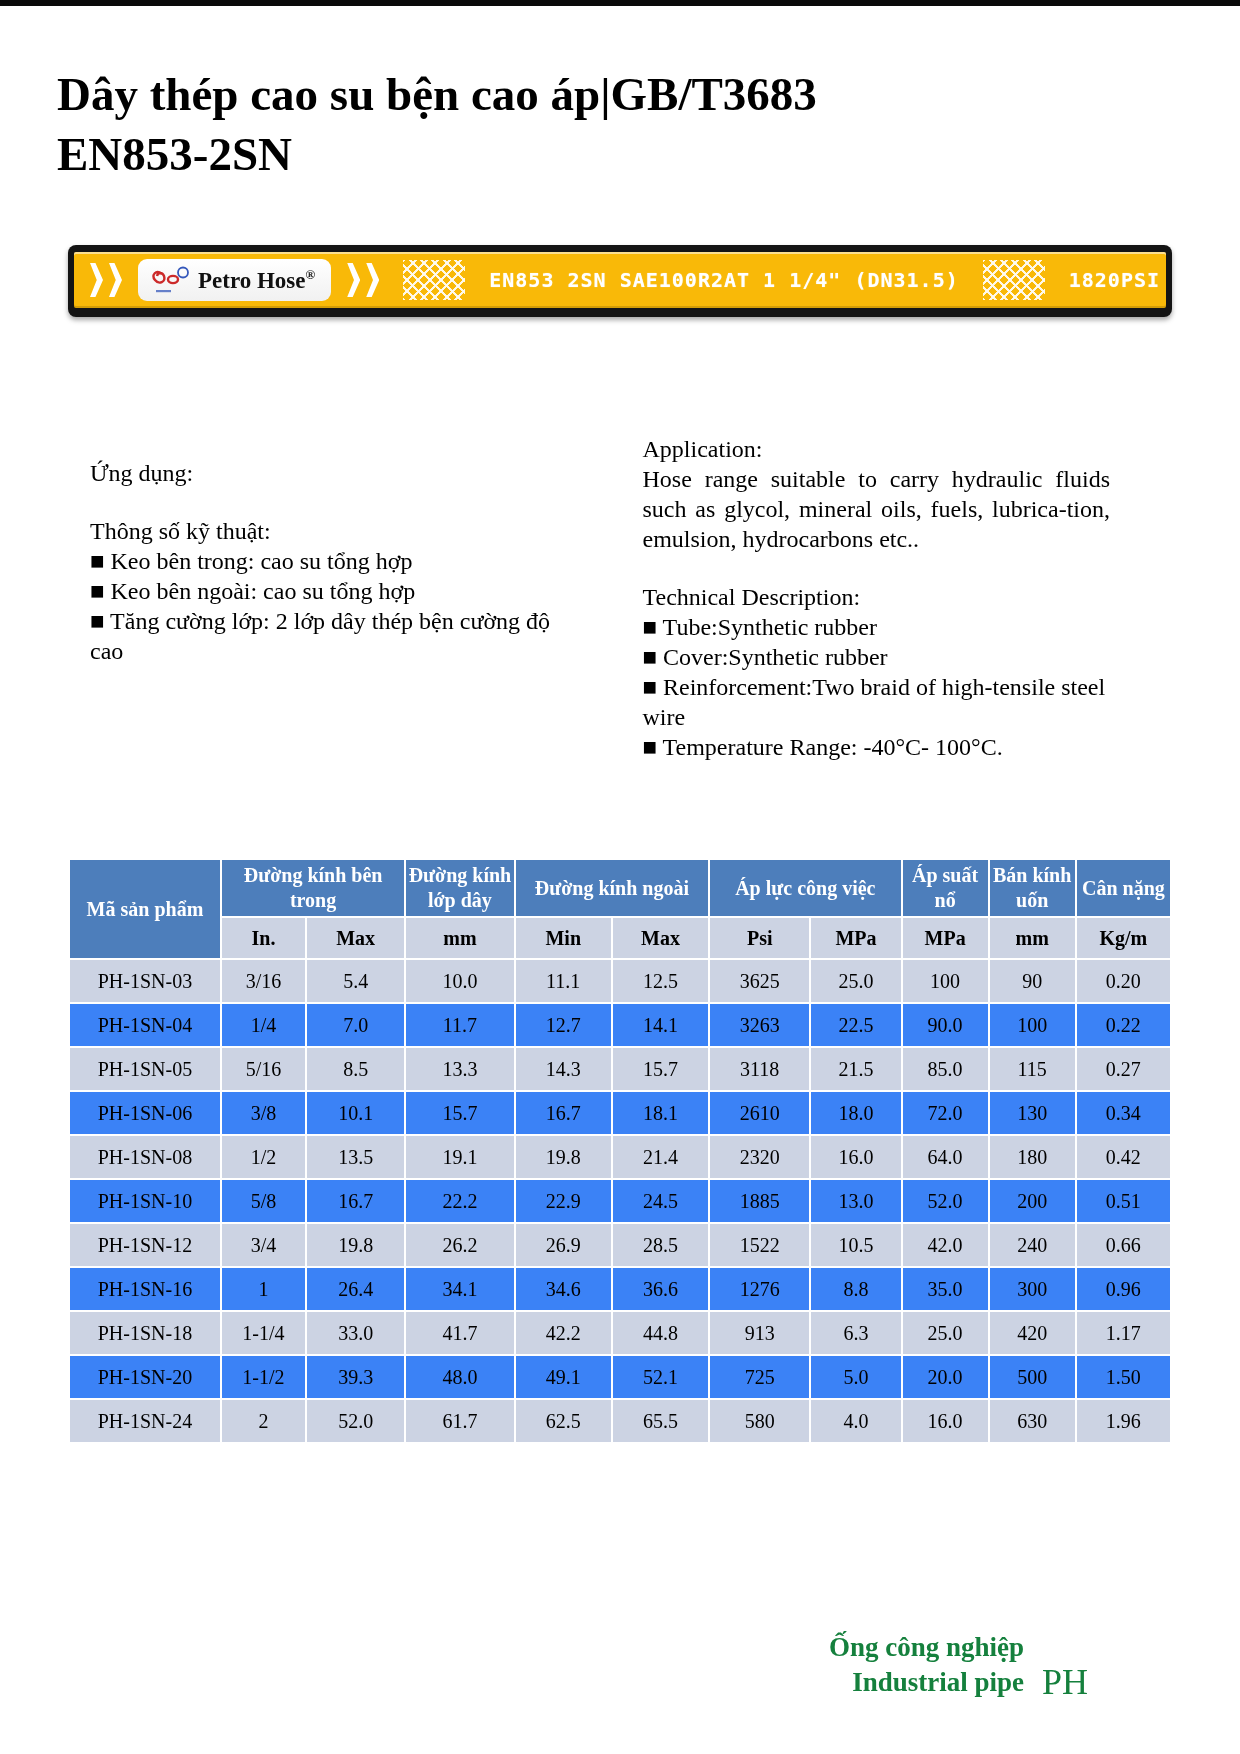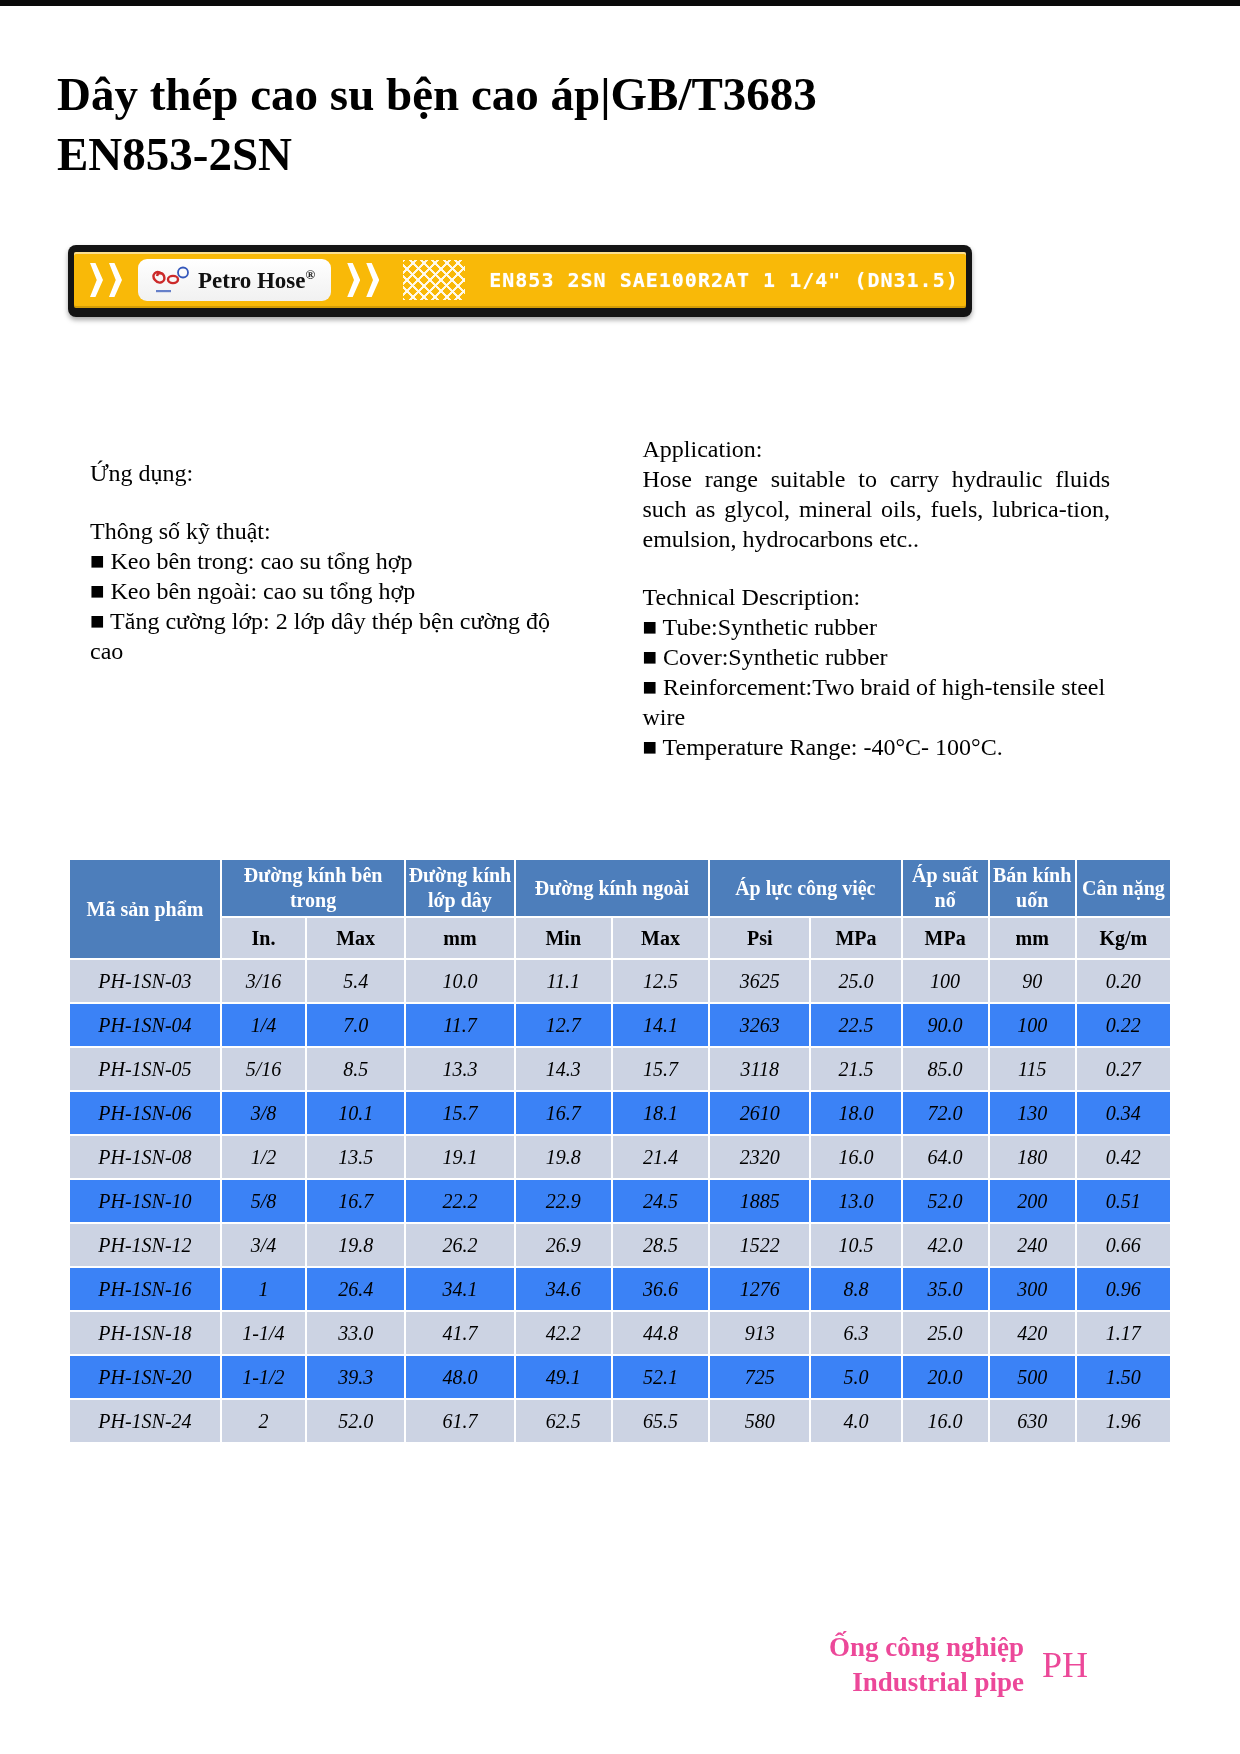--- a/index.html
+++ b/index.html
@@ -11,21 +11,21 @@
   .top-strip { position:absolute; top:0; left:0; width:1240px; height:6px; background:#0a0a0a; }
 
   
   .page-title {
     position:absolute; left:57px; top:64px; width:1060px;
     font-size:47px; font-weight:bold; line-height:1.28; letter-spacing:0;
   }
 
   
   .banner {
-    position:absolute; left:68px; top:245px; width:904px; height:72px;
+    position:absolute; left:68px; top:245px; width:1104px; height:72px;
     background:#141414; border-radius:8px; padding:7px 6px 9px 6px;
     box-shadow:0 3px 5px rgba(0,0,0,.35);
   }
   .banner-inner {
     height:100%; background:#F9B908; border-radius:2px;
     box-shadow:inset 0 2px 0 rgba(255,255,255,.55), inset 0 -2px 0 rgba(0,0,0,.15);
     display:flex; align-items:center; padding:0 16px; gap:10px; white-space:nowrap;
   }
   .chev { width:13px; height:34px; background:#fff; flex:0 0 auto;
     clip-path:polygon(0 0, 42% 0, 100% 50%, 42% 100%, 0 100%, 52% 50%); }
@@ -57,28 +57,28 @@
   .col .item { text-align:left; }
 
   
   .table-wrap { position:absolute; left:68px; top:858px; }
   table.spec { border-collapse:collapse; table-layout:fixed; width:1104px; font-size:20px; }
   table.spec th, table.spec td { border:2px solid #fff; text-align:center; vertical-align:middle; padding:0 2px; }
   table.spec thead th.blue {
     background:#4D7EBB; color:#fff; font-weight:bold; font-size:20px; line-height:1.25; height:58px;
   }
   table.spec thead td.unit { background:#CCD3E3; color:#000; font-weight:bold; height:42px; }
-  table.spec tbody tr { height:44px;font-style:italic; }
+  table.spec tbody tr { height:44px; }
   tr.band-dark td { background:#CCD3E3; }
   tr.band-light td { background:#3b82f6; }
 
   
   .footer {
     position:absolute; top:1630px; right:152px;
-    display:flex; align-items:center; gap:18px; color:#ec4899;
+    display:flex; align-items:flex-end; gap:18px; color:#15803d;
   }
   .footer-lines { text-align:right; font-size:27px; line-height:1.3; font-weight:bold; }
   .footer-logo { font-size:36px; line-height:1; font-weight:normal; }
 </style>
 </head>
 <body>
 
 <div class="page">
   <div class="top-strip"></div>
 

